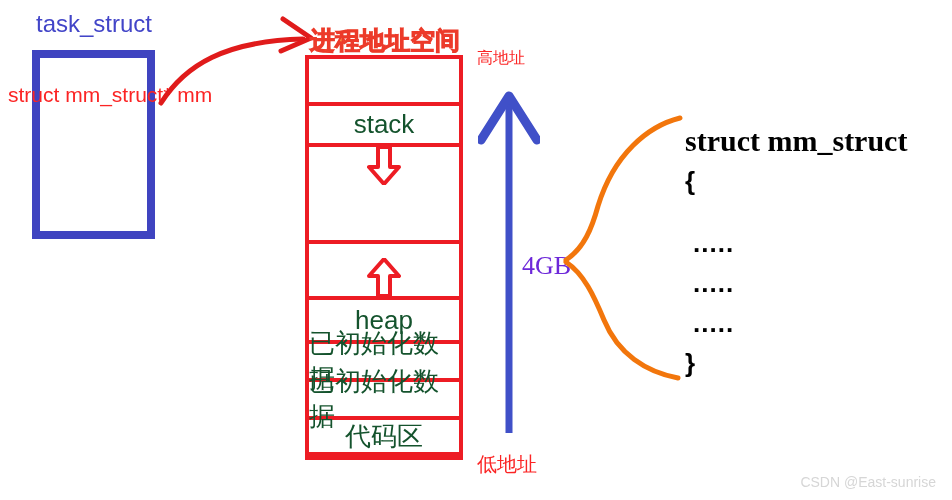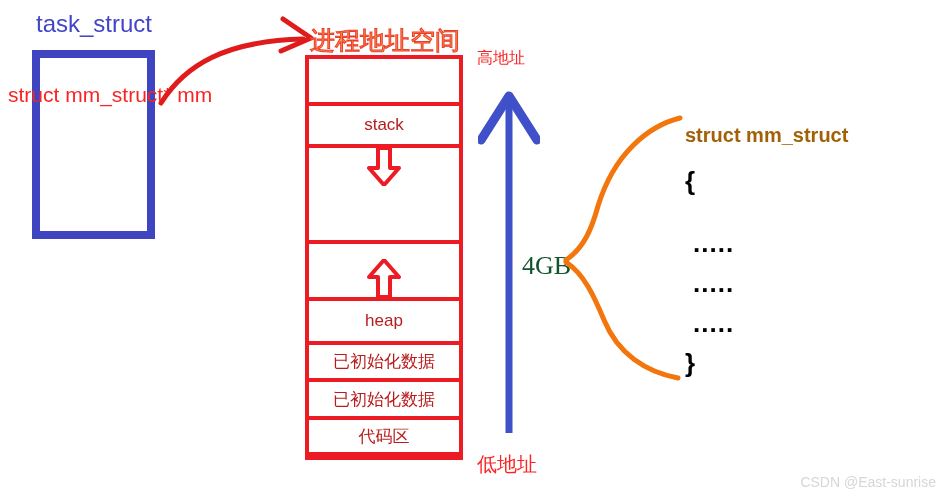--- a/index.html
+++ b/index.html
@@ -44,21 +44,21 @@
     color: #fb2424;
     white-space: nowrap;
     font-family: "Liberation Sans", sans-serif;
   }
 
   
   #addr-space-title {
     left: 310px;
     top: 24px;
     font-size: 25px;
-    font-weight: normal;
+    font-weight: bold;
     color: #f79646;
     -webkit-text-stroke: 1px #ec3a2a;
     white-space: nowrap;
     font-family: "Liberation Sans", sans-serif;
   }
   #mem-box {
     left: 305px;
     top: 55px;
     width: 158px;
     height: 405px;
@@ -66,22 +66,22 @@
     border: 4px solid #ed1c24;
     display: flex;
     flex-direction: column;
   }
   .mem-seg {
     position: relative;
     box-sizing: border-box;
     display: flex;
     align-items: center;
     justify-content: center;
-    font-size: 17px;
-    color: #b91c1c;
+    font-size: 26px;
+    color: #14532d;
     font-family: "Liberation Sans", sans-serif;
     border-bottom: 4px solid #ed1c24;
   }
   .mem-seg.last { border-bottom: none; }
   .seg-top-pad   { height: 47px; }
   .seg-stack     { height: 42px; }
   .seg-gap-down  { height: 97px; }
   .seg-gap-up    { height: 57px; }
   .seg-heap      { height: 44px; }
   .seg-bss       { height: 38px; }
@@ -120,40 +120,40 @@
     top: 451px;
     font-size: 20px;
     color: #fb2424;
     white-space: nowrap;
     font-family: "Liberation Sans", sans-serif;
   }
   #size-label {
     left: 522px;
     top: 251px;
     font-size: 26px;
-    color: #14532d;
+    color: #6d28d9;
     white-space: nowrap;
     font-family: "Liberation Serif", serif;
   }
 
   
   #brace-svg {
     left: 548px;
     top: 110px;
     width: 140px;
     height: 275px;
   }
   #mm-struct-title {
     left: 685px;
     top: 124px;
-    font-size: 20px;
+    font-size: 30px;
     font-weight: bold;
-    color: #a16207;
-    white-space: nowrap;
-    font-family: Liberation Sans, sans-serif;
+    color: #000000;
+    white-space: nowrap;
+    font-family: Liberation Serif, serif;
   }
   .code-line {
     left: 685px;
     font-size: 26px;
     font-weight: bold;
     color: #000000;
     white-space: nowrap;
     font-family: "Liberation Sans", sans-serif;
   }
   #code-open   { top: 166px; }

